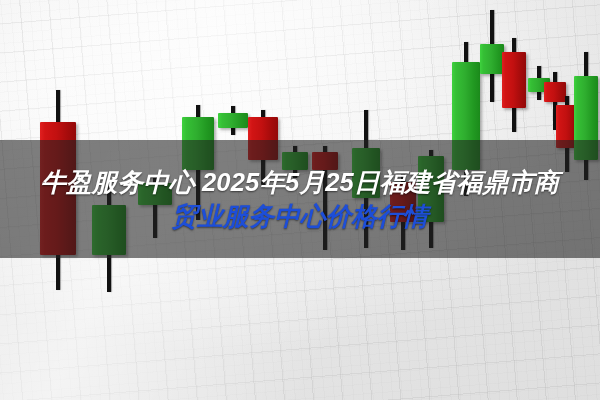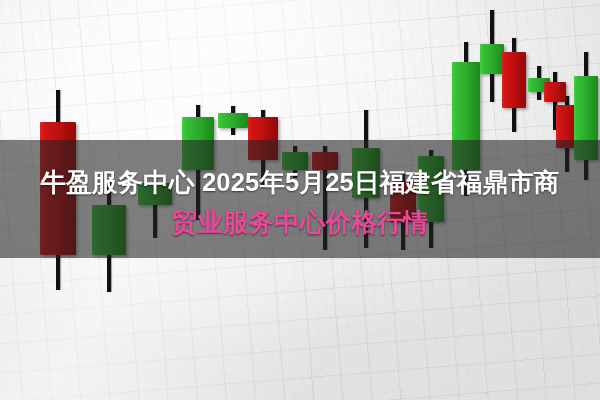--- a/index.html
+++ b/index.html
@@ -7,20 +7,21 @@
     padding: 0;
     background: #ffffff;
   }
   #stage {
     position: relative;
     width: 600px;
     height: 400px;
     overflow: hidden;
     font-family: "Liberation Sans", "DejaVu Sans", sans-serif;
     background: #ffffff;
+    font-style: italic;
   }
 
   
   .bg-base {
     position: absolute;
     inset: 0;
     background:
       radial-gradient(ellipse 70% 60% at 38% 28%, #ffffff 0%, #fbfbfb 42%, #f1f1f1 72%, #e6e6e6 100%);
   }
   .bg-grid {
@@ -181,15 +182,15 @@
       </div>
       <div class="candle" style="left: 574px; width: 24px; top: 0px; height: 400px;">
         <div class="wick" style="top: 52px; height: 128px;"></div>
         <div class="body up" style="top: 76px; height: 84px;"></div>
       </div>
     </div>
 
   <div class="title-band" id="title-band" style="top: 140px; height: 118px; background: rgba(35, 35, 35, 0.58);"></div>
 
   <div class="title-text" id="title-line1" style="top: 162px; color: rgb(255, 255, 255);">牛盈服务中心 2025年5月25日福建省福鼎市商</div>
-  <div class="title-text" id="title-line2" style="top: 202px; color: #ec4899;">贸业服务中心价格行情</div>
+  <div class="title-text" id="title-line2" style="top: 196px; color: #1d4ed8;">贸业服务中心价格行情</div>
 
 </div>
 
 </body></html>

